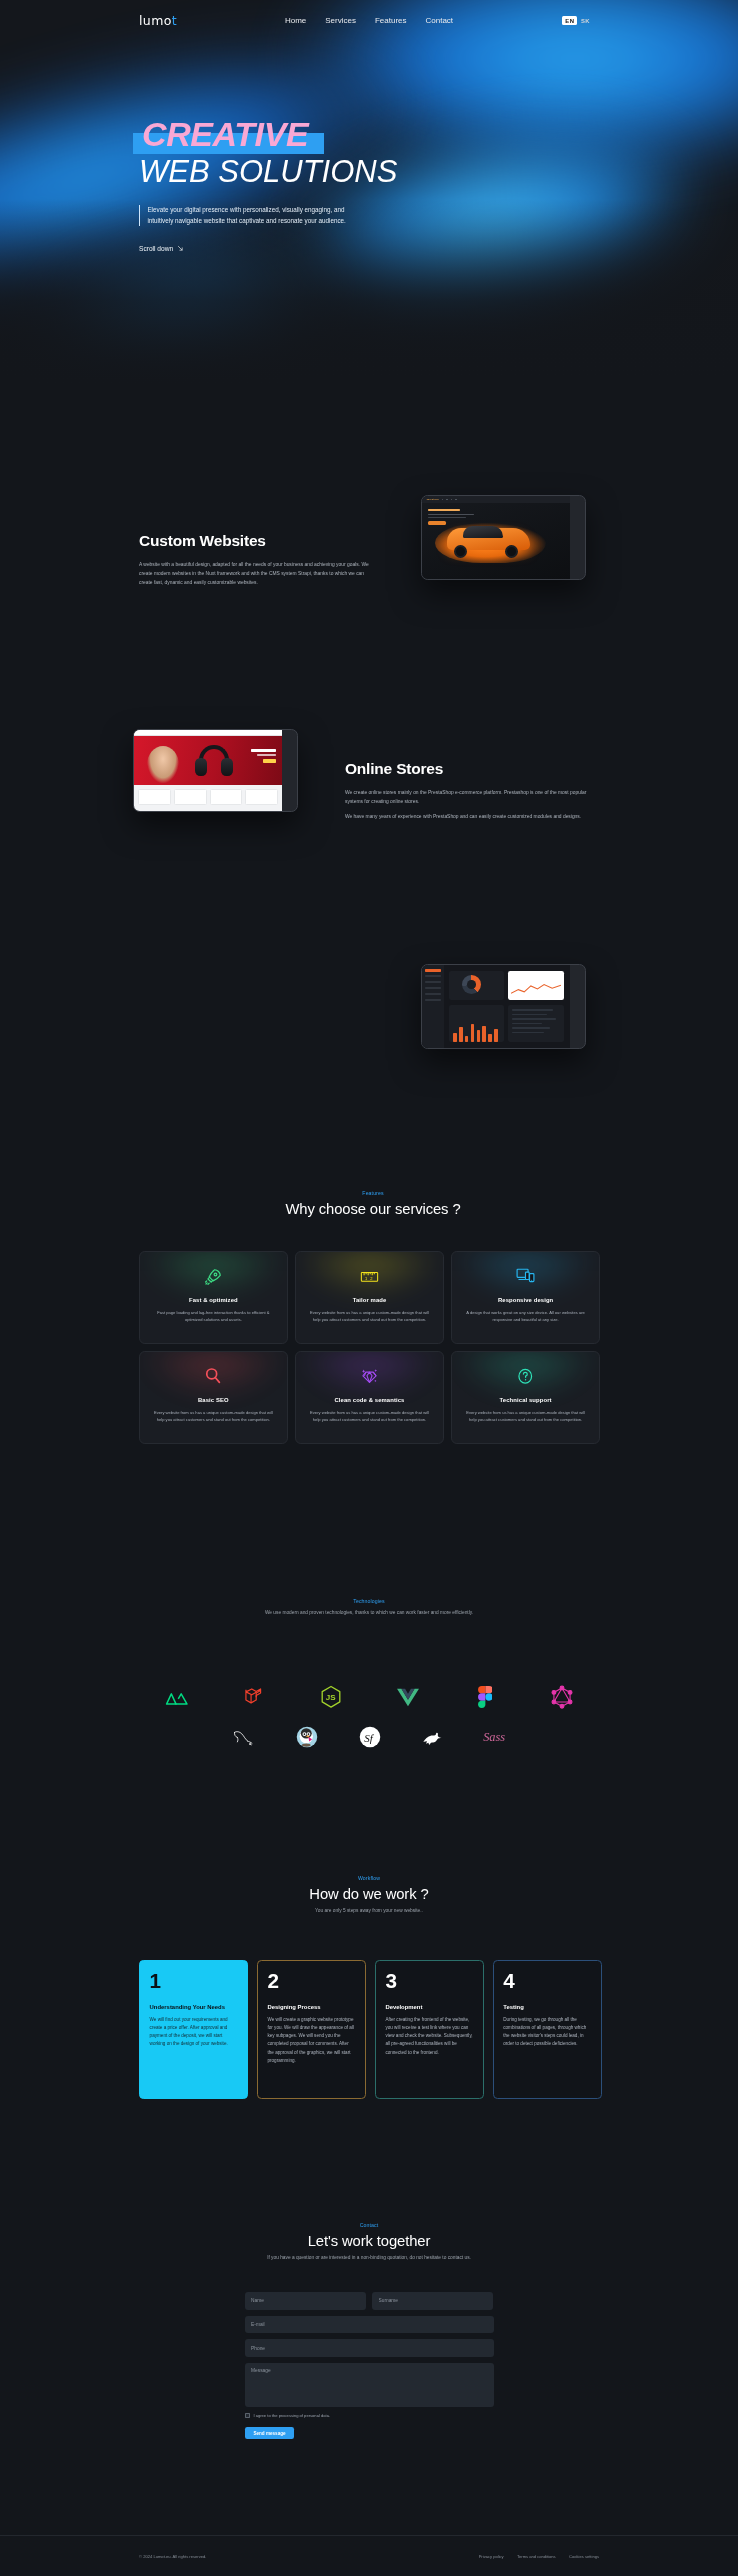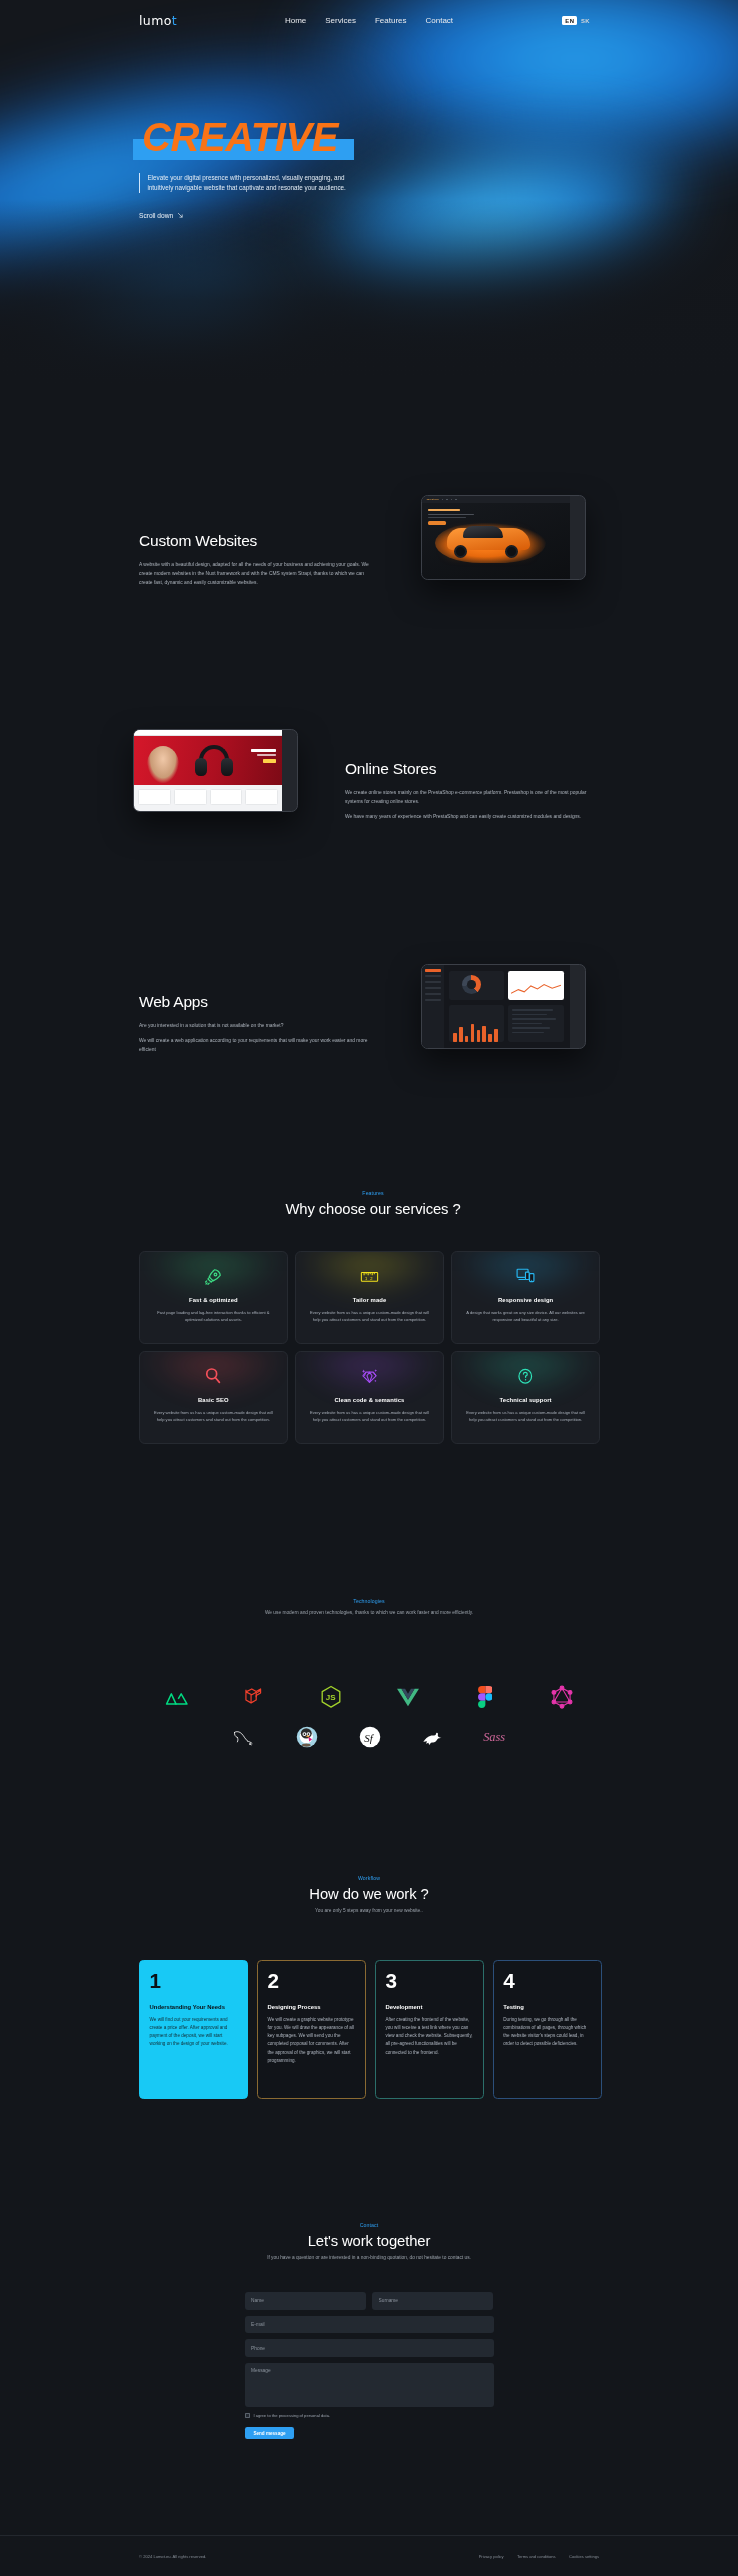--- a/index.html
+++ b/index.html
@@ -34,34 +34,34 @@
       font-weight:400; color:#fff; font-family:"DejaVu Sans", sans-serif; }
   .logo .accent { color:#2e9ff2; }
   .nav { position:absolute; left:50%; transform:translateX(-50%); top:16px;
       display:flex; gap:19px; font-size:8px; color:#e8eaee; }
   .lang { position:absolute; right:148px; top:16px; display:flex; align-items:center; gap:3.7px; font-size:5.9px; }
   .lang .cur { background:#fff; color:#111; border-radius:1.5px; padding:1.5px 3px; font-weight:700; letter-spacing:0.4px; }
   .lang .alt { color:#cfd4da; font-weight:700; letter-spacing:0.4px; }
 
   
   .hero-copy { position:absolute; left:139px; top:117px; z-index:6; }
-  .h-line1 { position:relative; display:inline-block; font-size:40px; font-style:italic;
-      font-weight:700; letter-spacing:-0.4px; line-height:1; color:#f97316; padding:0 3px; }
+  .h-line1 { position:relative; display:inline-block; font-size:34px; font-style:italic;
+      font-weight:700; letter-spacing:-0.4px; line-height:1; color:#f9a8d4; padding:0 3px; }
   .h-line1 .hl { position:absolute; left:-5.9px; right:-13.3px; bottom:-3px; height:20.7px;
       background:#2e9ff2; z-index:-1; }
   .h-line2 { font-size:31px; font-style:italic; font-weight:300; letter-spacing:0px;
       line-height:1.1; color:#fff; margin-top:4.4px; font-family:"Liberation Sans", sans-serif; }
   .h-sub { margin-top:16px; border-left:1.5px solid #cfe6fb; padding-left:7.4px;
       font-size:6.3px; line-height:1.6; color:#e4edf6; max-width:221px; }
   .scroll { margin-top:19px; font-size:6.6px; color:#eef3f8; display:inline-flex; gap:3.7px; align-items:center; }
 
   
   .svc { position:absolute; left:0; width:738px; }
   .svc-text { position:absolute; width:236px; }
-  .svc-title { font-size:15.5px; font-weight:400; letter-spacing:-0.2px; color:#fff; }
+  .svc-title { font-size:15.5px; font-weight:700; letter-spacing:-0.2px; color:#fff; }
   .svc-body { margin-top:9.6px; font-size:4.9px; line-height:1.85; color:#adb4bd; }
   .svc-body p + p { margin-top:6.6px; }
 
   .shot { position:absolute; border-radius:7.4px; }
   .shot .frame { position:relative; border-radius:6.6px; overflow:hidden;
       background:#23262c; border:0.7px solid #3c4048; box-shadow:0 13.3px 29.5px rgba(0,0,0,.55); }
   .glow { position:absolute; border-radius:50%; filter:blur(31px); z-index:-1; }
 
   
   .sc1 { width:148px; height:83px; background:linear-gradient(160deg,#171a1f,#0d0f12); position:relative; }
@@ -207,20 +207,21 @@
       <span class="cur">EN</span>
       <span class="alt">SK</span>
     </div>
   </header>
 
   <div class="hero-copy">
     <div class="h-line1">
       <span class="hl"></span>
       <span>CREATIVE</span>
     </div>
+    <div class="h-line2">WEB SOLUTIONS</div>
     <div class="h-sub">Elevate your digital presence with personalized, visually engaging, and intuitively navigable website that captivate and resonate your audience.</div>
     <div class="scroll">
       <span>Scroll down</span>
       <svg width="6.6" height="6.6" viewBox="0 0 12 12">
         <path d="M2 2 L9.5 9.5 M9.5 4.5 L9.5 9.5 L4.5 9.5" stroke="#fff" stroke-width="1.1" fill="none"></path>
       </svg>
     </div>
   </div>
 </section>
 
@@ -288,27 +289,20 @@
   <div class="svc-text" style="left:345px;top:66px;width:244px">
     <h2 class="svc-title">Online Stores</h2>
     <div class="svc-body">
       <p>We create online stores mainly on the PrestaShop e-commerce platform. Prestashop is one of the most popular systems for creating online stores.</p>
       <p>We have many years of experience with PrestaShop and can easily create customized modules and designs.</p>
     </div>
   </div>
 </section>
 
 <section class="svc" style="top:923px;height:185px">
-  <div class="svc-text" style="left:139px;top:70px">
-    <h2 class="svc-title">Web Apps</h2>
-    <div class="svc-body">
-      <p>Are you interested in a solution that is not available on the market?</p>
-      <p>We will create a web application according to your requirements that will make your work easier and more efficient</p>
-    </div>
-  </div>
   <div class="shot" style="left:421px;top:41px;width:165px">
     <div class="glow" style="width:170px;height:96px;left:5.9px;top:20.7px;background:radial-gradient(ellipse,#ff7a18 0%,rgba(150,55,5,0) 70%);opacity:.4"></div>
     <div class="frame">
       <div class="sc3">
         <div class="side">
           <i class="act"></i>
             <i></i>
             <i></i>
             <i></i>
             <i></i>

